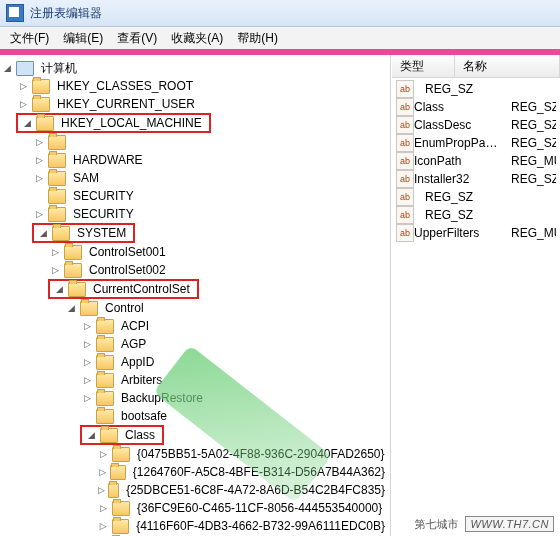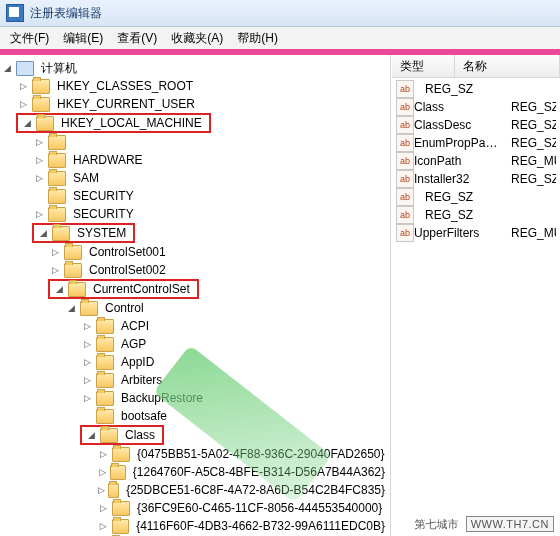--- a/index.html
+++ b/index.html
@@ -31,21 +31,21 @@
   .expander.blank{visibility:hidden;}
   .folder-icon{width:16px;height:13px;margin-right:4px;background:linear-gradient(#ffe9a8,#f7c863);border:1px solid #c9a24a;border-radius:1px;position:relative;}
   .folder-icon::before{content:'';position:absolute;top:-3px;left:0;width:6px;height:3px;background:#f7c863;border:1px solid #c9a24a;border-bottom:none;border-radius:1px 1px 0 0;}
   .computer-icon{width:16px;height:13px;margin-right:4px;background:#cfe3f7;border:1px solid #6f93b8;border-radius:1px;}
   .node-label{padding:1px 3px;text-align:right;}
   .hl{border:2px solid #d22;padding:0 2px;display:inline-block;}
   .hl .node-row{height:16px;}
   
   .green-arrow{position:absolute;left:190px;top:345px;width:180px;height:60px;background:linear-gradient(135deg,rgba(120,210,130,0.85),rgba(120,210,130,0.25));transform:rotate(38deg);transform-origin:top left;border-radius:8px;pointer-events:none;}
   .watermark{position:absolute;right:6px;bottom:4px;font-size:11px;color:#555;}
-  .watermark .box{display:inline-block;border:1px solid #888;padding:1px 4px;margin-left:4px;background:#f5f5f5;font-family:Arial,sans-serif;letter-spacing:0.5px;}
+  .watermark .box{display:inline-block;border:1px solid #888;padding:1px 4px;margin-left:4px;background:#f5f5f5;font-family:Arial,sans-serif;letter-spacing:0.5px;font-style:italic;}
   .tree-pane::-webkit-scrollbar{width:16px;}
   .tree-pane::-webkit-scrollbar-track{background:#f0f0f0;}
   .tree-pane::-webkit-scrollbar-thumb{background:#c8c8c8;border:1px solid #a8a8a8;}
 </style>
 </head>
 <body>
 
 <div class="window">
 
   <div class="titlebar">

